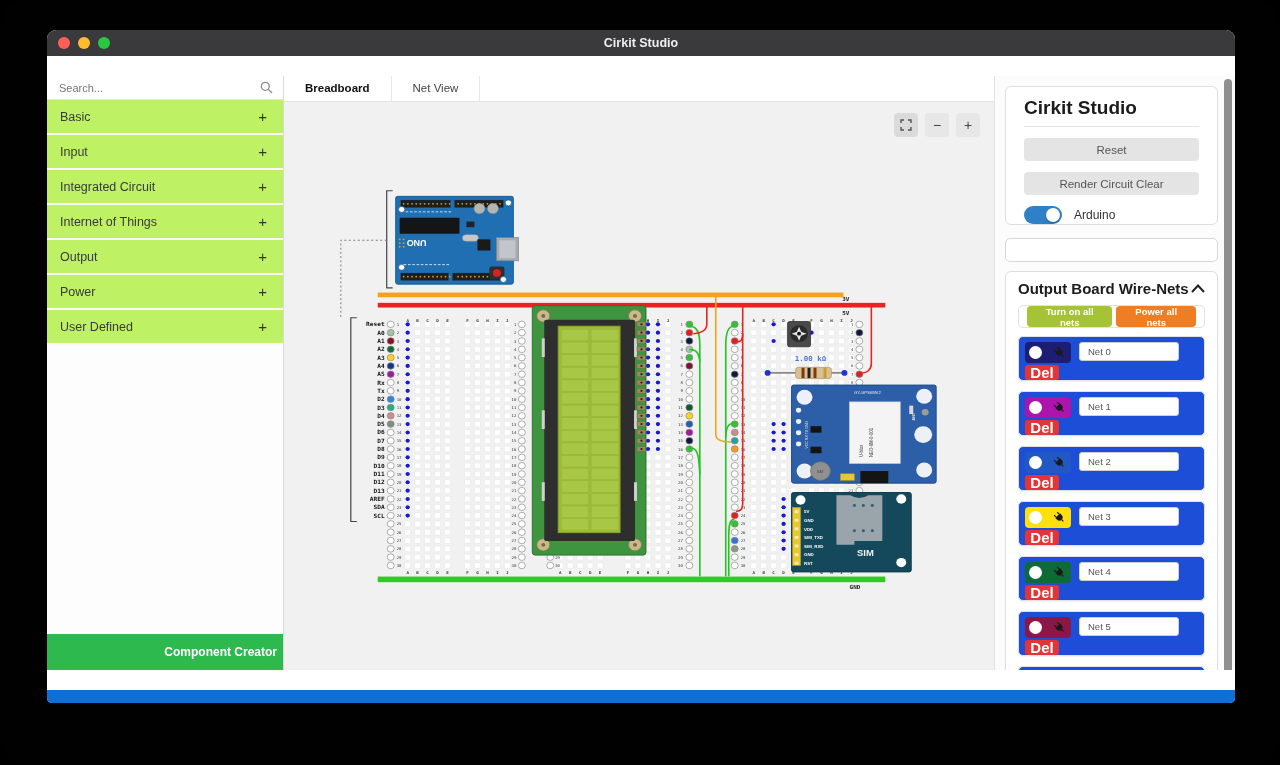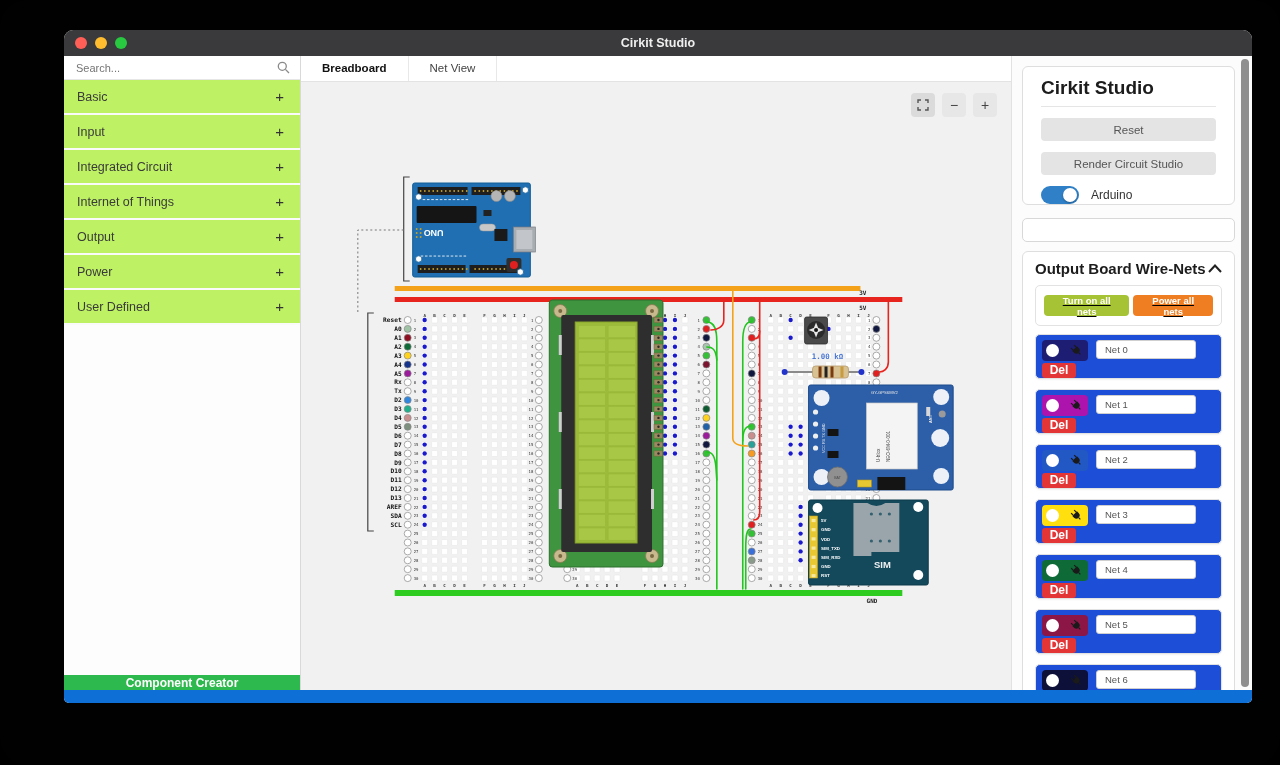--- a/index.html
+++ b/index.html
@@ -1,38 +1,38 @@
 <!DOCTYPE html>
 <html><head>
 <meta charset="utf-8">
 <style>
   html,body{margin:0;padding:0;background:#000;}
   *{box-sizing:border-box;}
   .screen{position:relative;width:1280px;height:765px;background:#010101;border-radius:26px;overflow:hidden;
           font-family:"Liberation Sans",sans-serif;}
-  .window{position:absolute;left:64px;top:30px;width:1188px;height:673px;background:#fff;
-          border-radius:9px 9px 5px 5px;overflow:hidden;display:flex;flex-direction:column;}
+  .window{position:absolute;left:47px;top:30px;width:1188px;height:673px;background:#fff;
+          border-radius:9px 9px 5px 5px;overflow:hidden;display:flex;flex-direction:column;gap:20px;}
   
   .titlebar{height:26px;flex:none;background:#3A3A3C;position:relative;}
   .lights{position:absolute;left:11px;top:7px;display:flex;gap:8px;}
   .light{width:12px;height:12px;border-radius:50%;border:0;padding:0;cursor:pointer;}
   .light.r{background:#FF5F57}.light.y{background:#FEBC2E}.light.g{background:#28C840}
   .wtitle{line-height:26px;text-align:center;color:#EFEFEF;font-size:12.5px;font-weight:bold;}
   
   .body{flex:1;display:flex;min-height:0;}
   
   .sidebar{width:237px;flex:none;display:flex;flex-direction:column;background:#fff;border-right:1px solid #D9D9D9;}
   .searchrow{height:24px;flex:none;display:flex;align-items:center;padding:0 10px;border-bottom:1px solid #E6E6E6;background:#fff;}
   .searchrow input{flex:1;border:0;outline:0;font-size:11px;color:#777;background:transparent;font-family:inherit;}
   .cats{flex:none;background:#bef264;}
   .cat{height:35px;display:flex;align-items:center;justify-content:space-between;padding:0 16px 0 13px;
        font-size:12.5px;color:#3A3A3A;border-bottom:2px solid #FAFAFA;cursor:pointer;}
   .cat .plus{font-size:15px;color:#333;font-weight:normal;}
   .sbfill{flex:1;background:#FDFDFD;}
-  .cc{flex:none;height:15px;background:#2EB94E;color:#fff;font-weight:bold;font-size:12px;border:0;cursor:pointer;font-family:inherit;}
+  .cc{flex:none;height:36px;background:#2EB94E;color:#fff;font-weight:bold;font-size:12px;border:0;cursor:pointer;font-family:inherit;text-align:right;}
   
   .canvas{flex:1;display:flex;flex-direction:column;min-width:0;background:#F1F1F1;}
   .tabbar{height:26px;flex:none;background:#fff;border-bottom:1px solid #E3E3E3;display:flex;}
   .tab{padding:0 21px;line-height:25px;font-size:11.5px;color:#444;border-right:1px solid #E8E8E8;cursor:pointer;background:#fff;}
   .tab.active{font-weight:bold;color:#111;}
   .stage{flex:1;position:relative;min-height:0;}
   #circuit{position:absolute;left:0;top:0;width:100%;height:100%;}
   .zoomctrl{position:absolute;top:11px;right:14px;display:flex;gap:7px;}
   .zbtn{width:24px;height:24px;border-radius:4px;background:#E7E7E7;border:0;color:#444;font-size:14px;
         display:flex;align-items:center;justify-content:center;cursor:pointer;font-family:inherit;}
@@ -46,31 +46,31 @@
   .pbtn{display:block;width:100%;height:23px;margin-bottom:11px;background:#E4E4E4;border:0;border-radius:4px;
         font-size:11.5px;color:#555;cursor:pointer;font-family:inherit;}
   .togglerow{display:flex;align-items:center;gap:12px;margin-top:2px;}
   .toggle{width:38px;height:18px;border-radius:9px;background:#2F80C7;position:relative;cursor:pointer;flex:none;}
   .knob{position:absolute;right:2px;top:2px;width:14px;height:14px;border-radius:50%;background:#fff;box-shadow:0 1px 2px rgba(0,0,0,.3);}
   .tlabel{font-size:12px;color:#333;}
   .extra{position:absolute;left:10px;top:162px;width:213px;height:24px;border:1px solid #D8D8D8;border-radius:5px;background:#fff;outline:0;}
   .wncard{top:195px;height:560px;padding:8px 12px;}
   .wnhead{display:flex;justify-content:space-between;align-items:center;margin-bottom:8px;}
   .wnhead h2{margin:0;font-size:15px;color:#1C1C1C;}
-  .actions{border:1px solid #E2E2E2;border-radius:5px;padding:9px 8px;display:flex;gap:4px;justify-content:center;margin-bottom:8px;text-decoration:underline;}
+  .actions{border:1px solid #E2E2E2;border-radius:5px;padding:0 8px;display:flex;gap:4px;justify-content:center;margin-bottom:8px;}
   .abtn{height:21px;border:0;border-radius:4px;color:#fff;font-weight:bold;font-size:9.5px;padding:0 10px;cursor:pointer;font-family:inherit;}
   .netrow{position:relative;height:45px;border:1px solid #E2E2E2;border-radius:5px;margin-bottom:10px;background:#1d4ed8;
           box-shadow:0 1px 2px rgba(0,0,0,.06);}
   .nettoggle{position:absolute;left:6px;top:5px;width:46px;height:21px;border-radius:4px;cursor:pointer;border:0;padding:0;}
   .netknob{position:absolute;left:4px;top:4px;width:13px;height:13px;background:#fff;border-radius:50%;}
   .plug{position:absolute;right:5px;top:4px;width:13px;height:13px;}
   .netinput{position:absolute;left:60px;top:5px;width:100px;height:19px;border:1px solid #CFCFCF;border-radius:3px;
             font-size:9.5px;color:#555;padding:0 0 0 8px;font-family:inherit;outline:0;}
   .delbtn{position:absolute;left:6px;top:28px;width:34px;height:15px;border:0;border-radius:3px;color:#fff;
-          font-weight:bold;font-size:12px;line-height:15px;cursor:pointer;font-family:inherit;padding:0;}
+          font-weight:bold;font-size:15px;line-height:15px;cursor:pointer;font-family:inherit;padding:0;}
   .pscroll{position:absolute;right:3px;top:3px;width:8px;height:628px;background:#8F8F8F;border-radius:4px;cursor:pointer;}
   
   .bluebar{height:13px;flex:none;background:#0E6FD6;}
 </style>
 </head>
 <body>
 
 <div class="screen">
   <div class="window">
 
@@ -1840,21 +1840,21 @@
               </button>
           </div>
         </div>
       </main>
 
       <aside class="rightpanel">
         <section class="card card1">
           <h1>Cirkit Studio</h1>
           <hr>
           <button class="pbtn">Reset</button>
-          <button class="pbtn">Render Circuit Studio</button>
+          <button class="pbtn">Render Circuit Clear</button>
           <div class="togglerow">
             <span class="toggle">
                 <span class="knob"></span>
               </span>
             <span class="tlabel">Arduino</span>
           </div>
         </section>
 
         <input class="extra" value="" style="">
 

